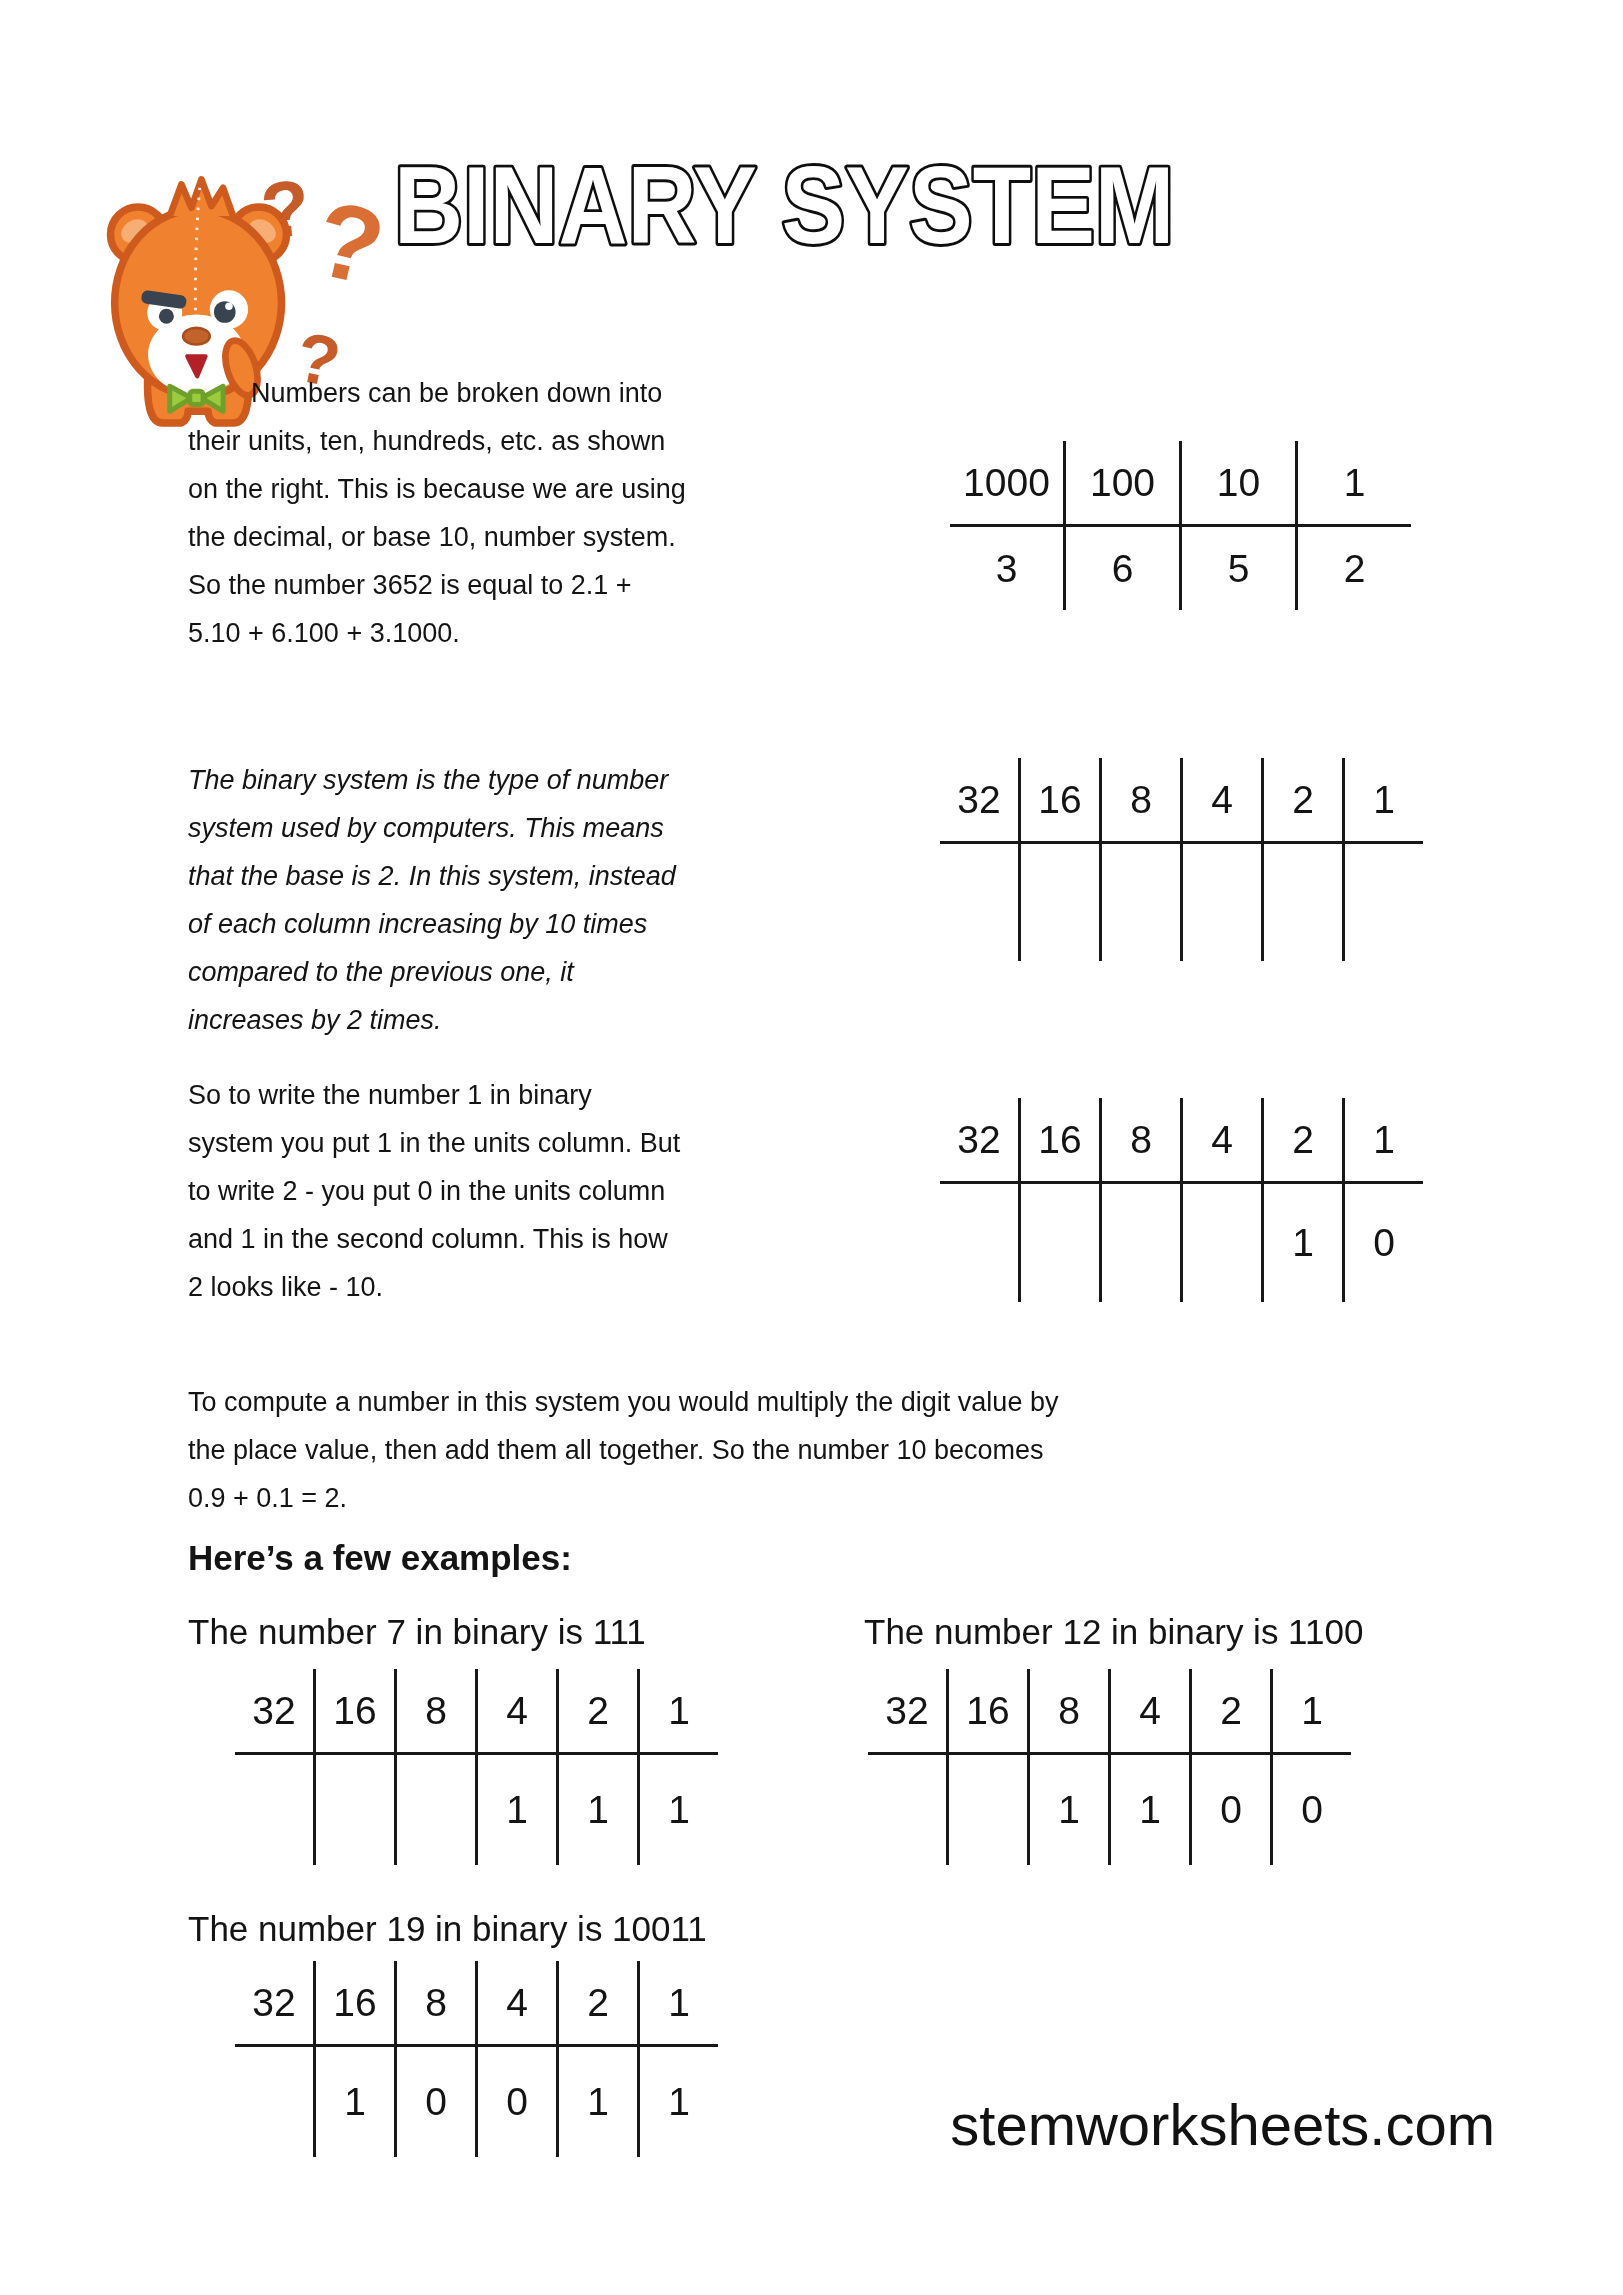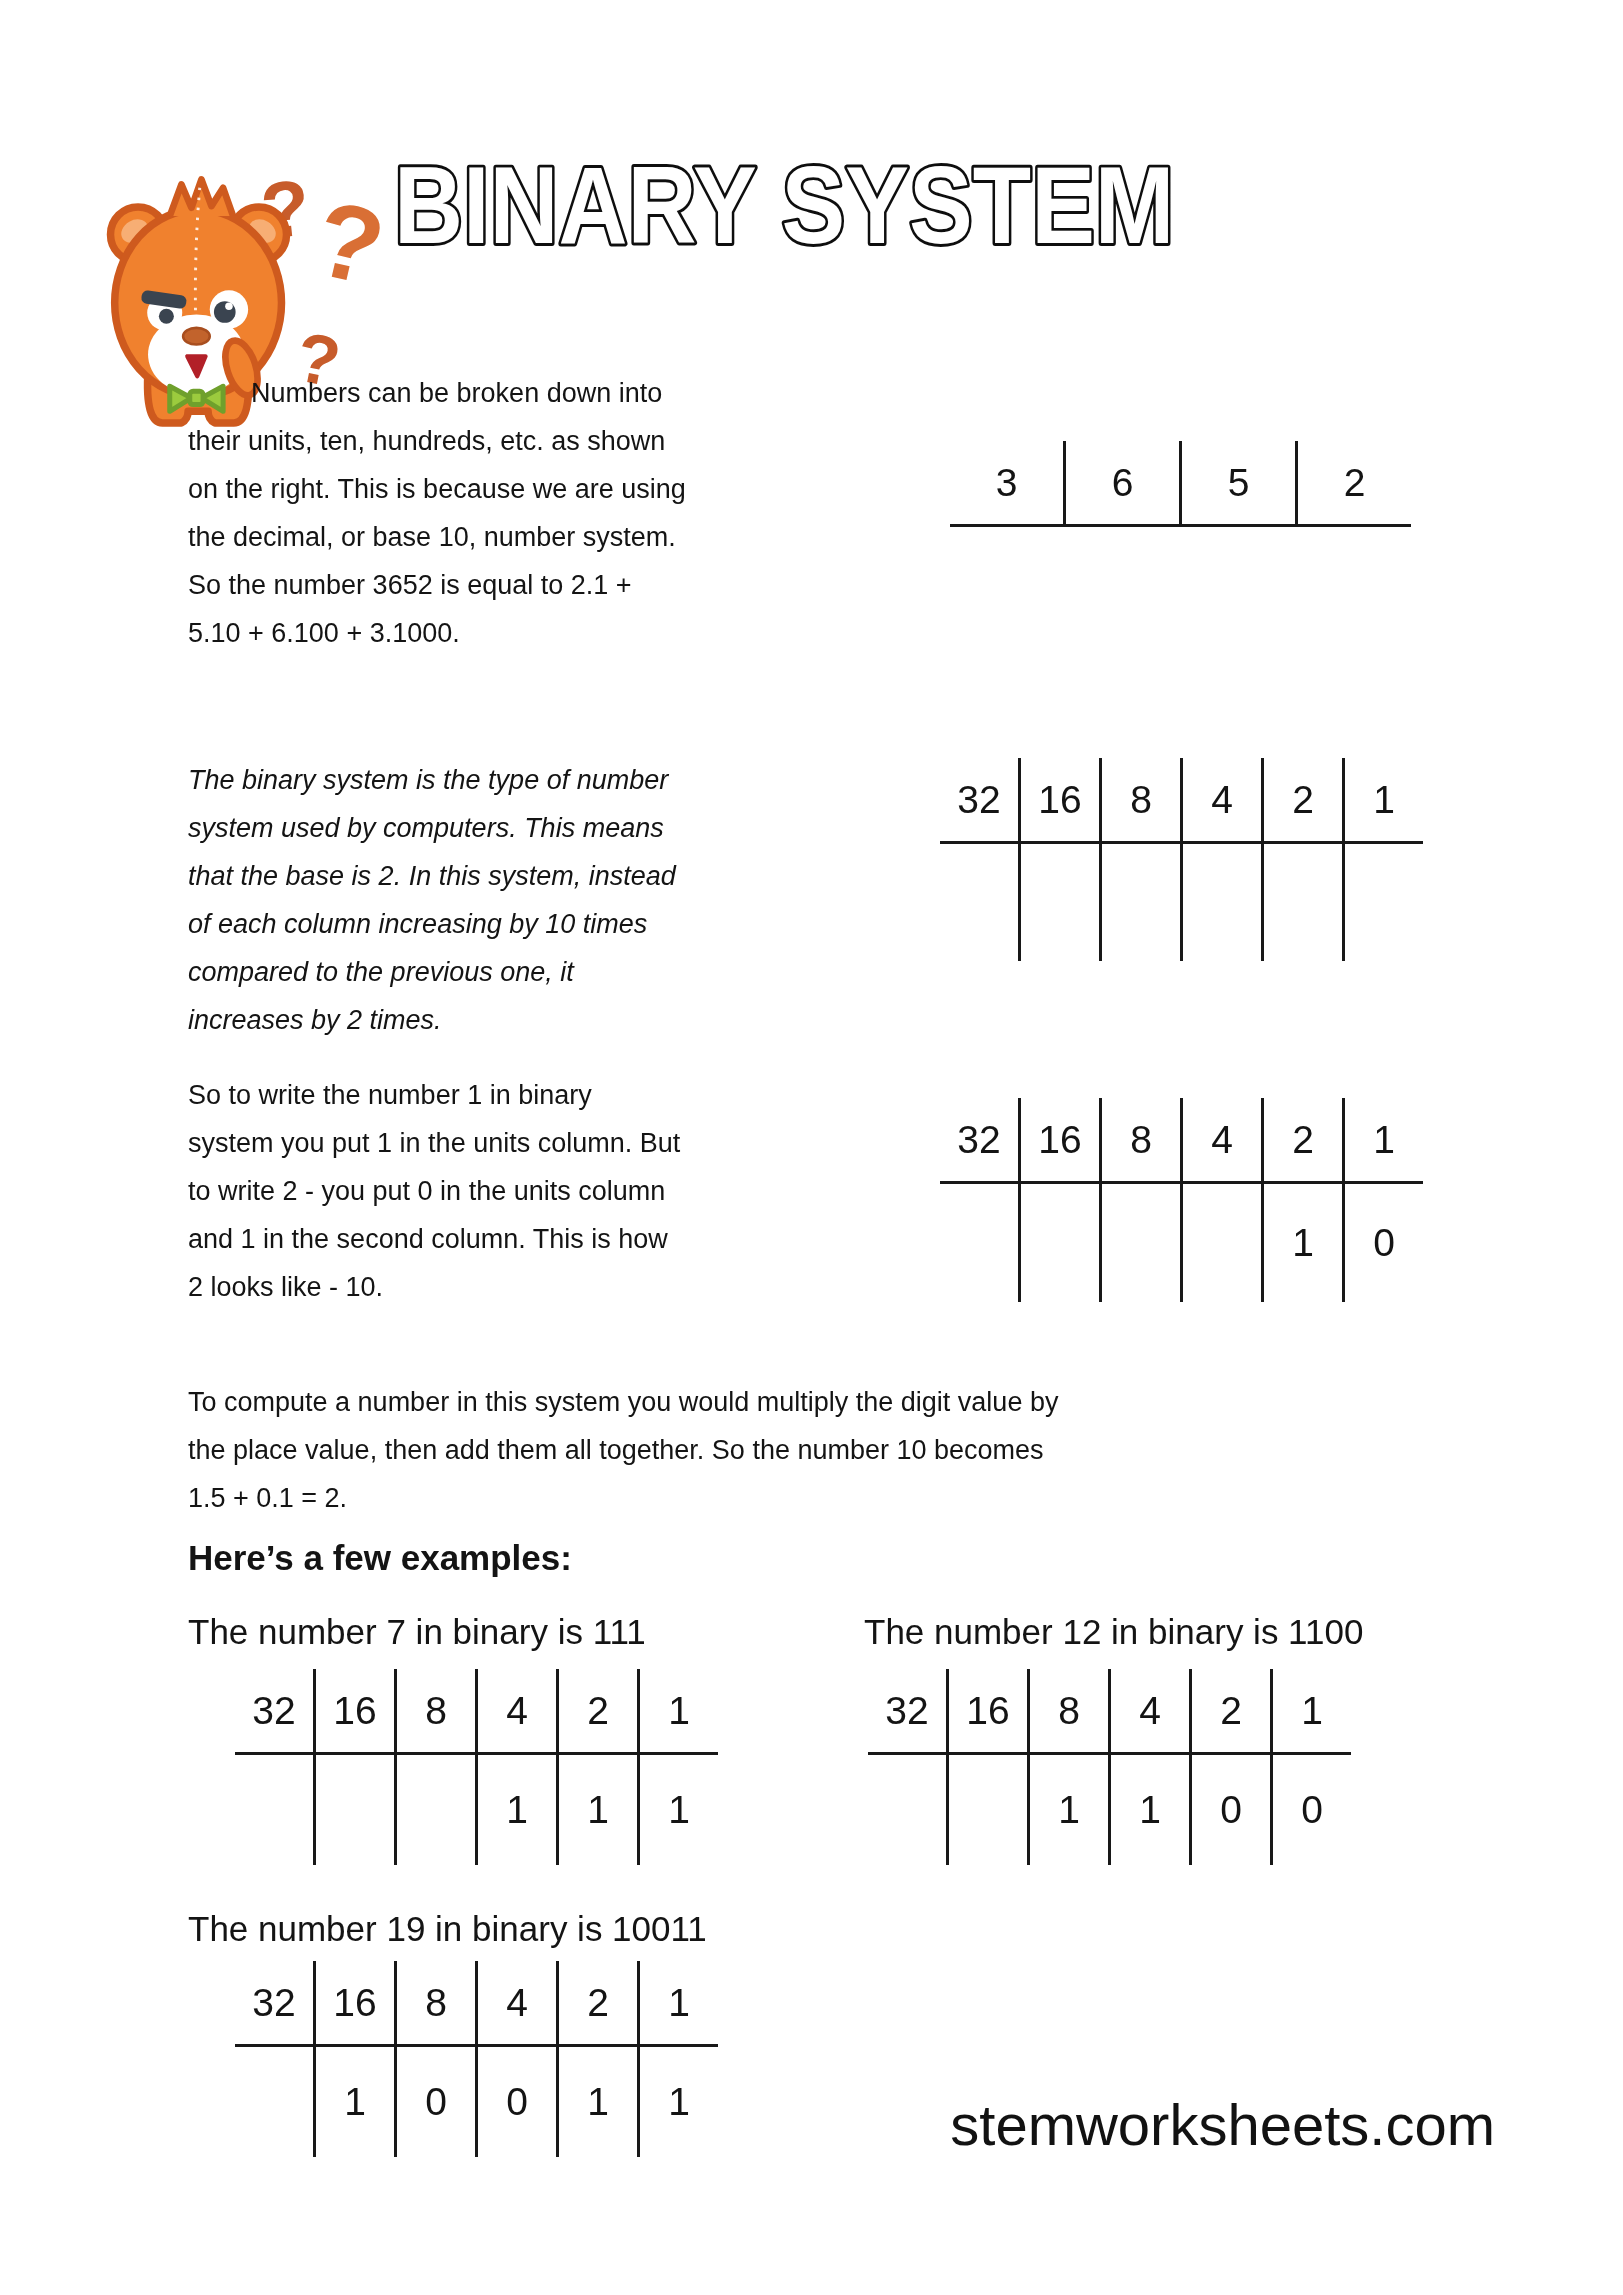--- a/index.html
+++ b/index.html
@@ -71,20 +71,26 @@
 
 <div id="p1" class="para" style="left:188px;top:369px;">Numbers can be broken down into
 their units, ten, hundreds, etc. as shown
 on the right. This is because we are using
 the decimal, or base 10, number system.
 So the number 3652 is equal to 2.1 +
 5.10 + 6.100 + 3.1000.</div>
 
 <table id="table-dec" class="pv" style="left:950px;top:441px;">
   <tbody>
+      <tr>
+    <td>1000</td>
+    <td>100</td>
+    <td>10</td>
+    <td>1</td>
+  </tr>
   <tr>
     <td>3</td>
     <td>6</td>
     <td>5</td>
     <td>2</td>
   </tr>
 </tbody>
   </table>
 
 <div id="p2" class="para" style="left:188px;top:756px;font-style:italic;">The binary system is the type of number
@@ -137,21 +143,21 @@
     <td></td>
     <td></td>
     <td>1</td>
     <td>0</td>
   </tr>
 </tbody>
   </table>
 
 <div id="p4" class="para" style="left:188px;top:1378px;">To compute a number in this system you would multiply the digit value by
 the place value, then add them all together. So the number 10 becomes
-1.5 + 0.1 = 2.</div>
+0.9 + 0.1 = 2.</div>
 
 <div class="label" style="left:188px;top:1538px;font-weight:bold;">Here’s a few examples:</div>
 
 <div class="label" style="left:188px;top:1612px;">The number 7 in binary is 111</div>
 <table class="pv bin ex" style="left:235px;top:1669px;">
   <tbody>
       <tr>
     <td>32</td>
     <td>16</td>
     <td>8</td>

